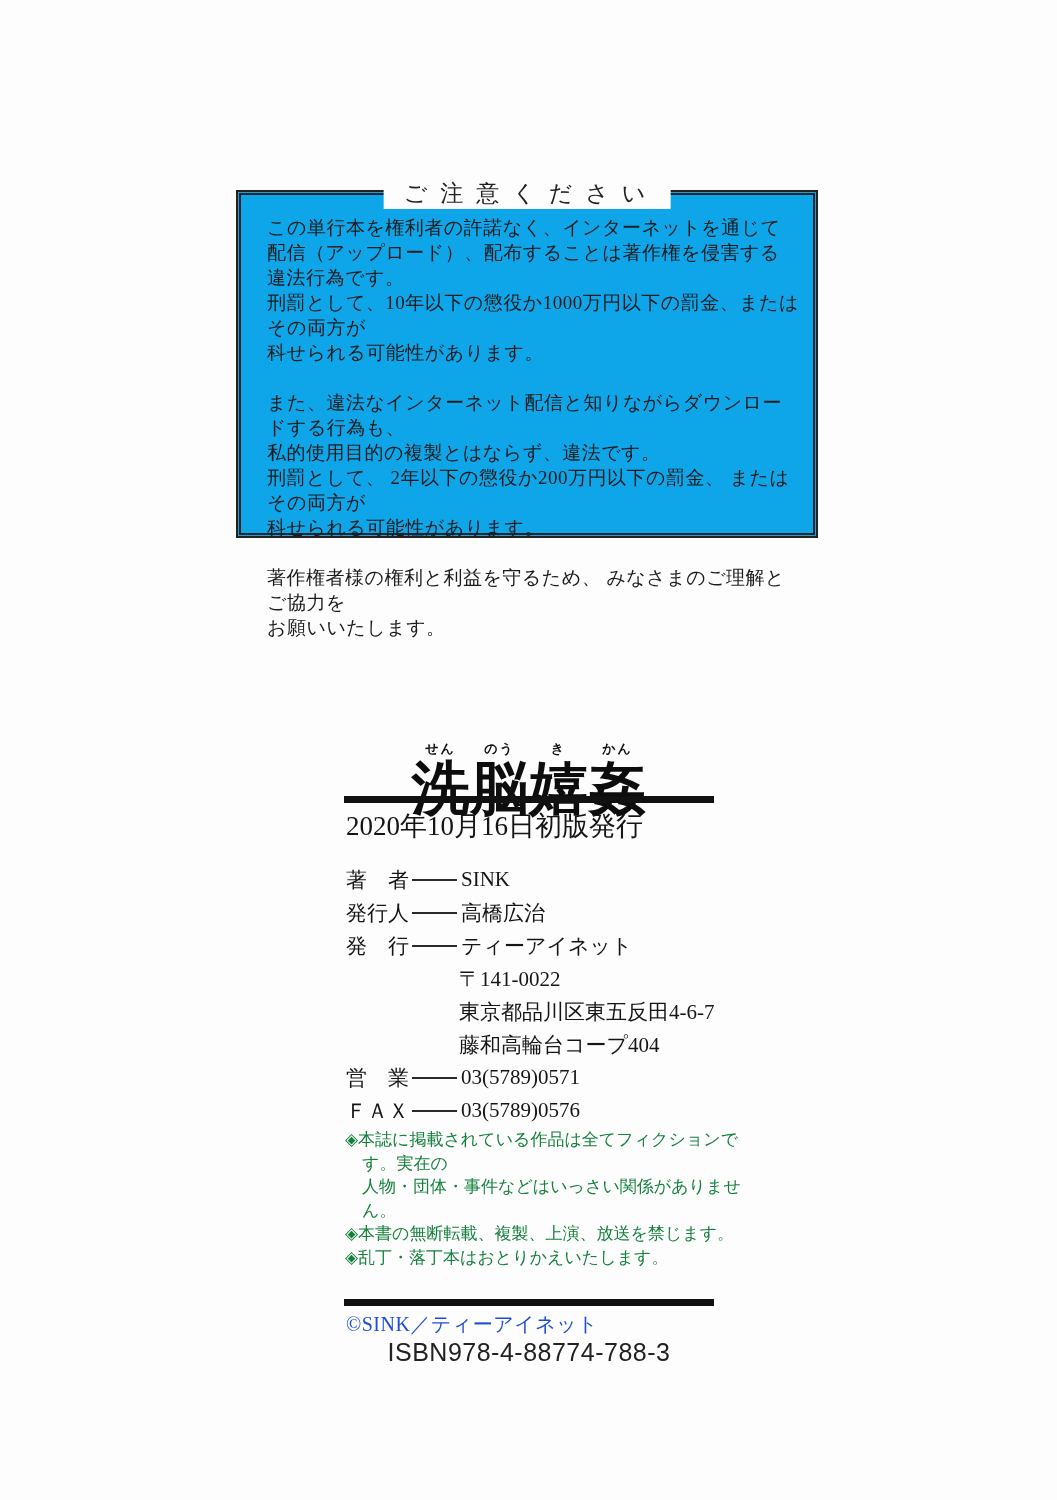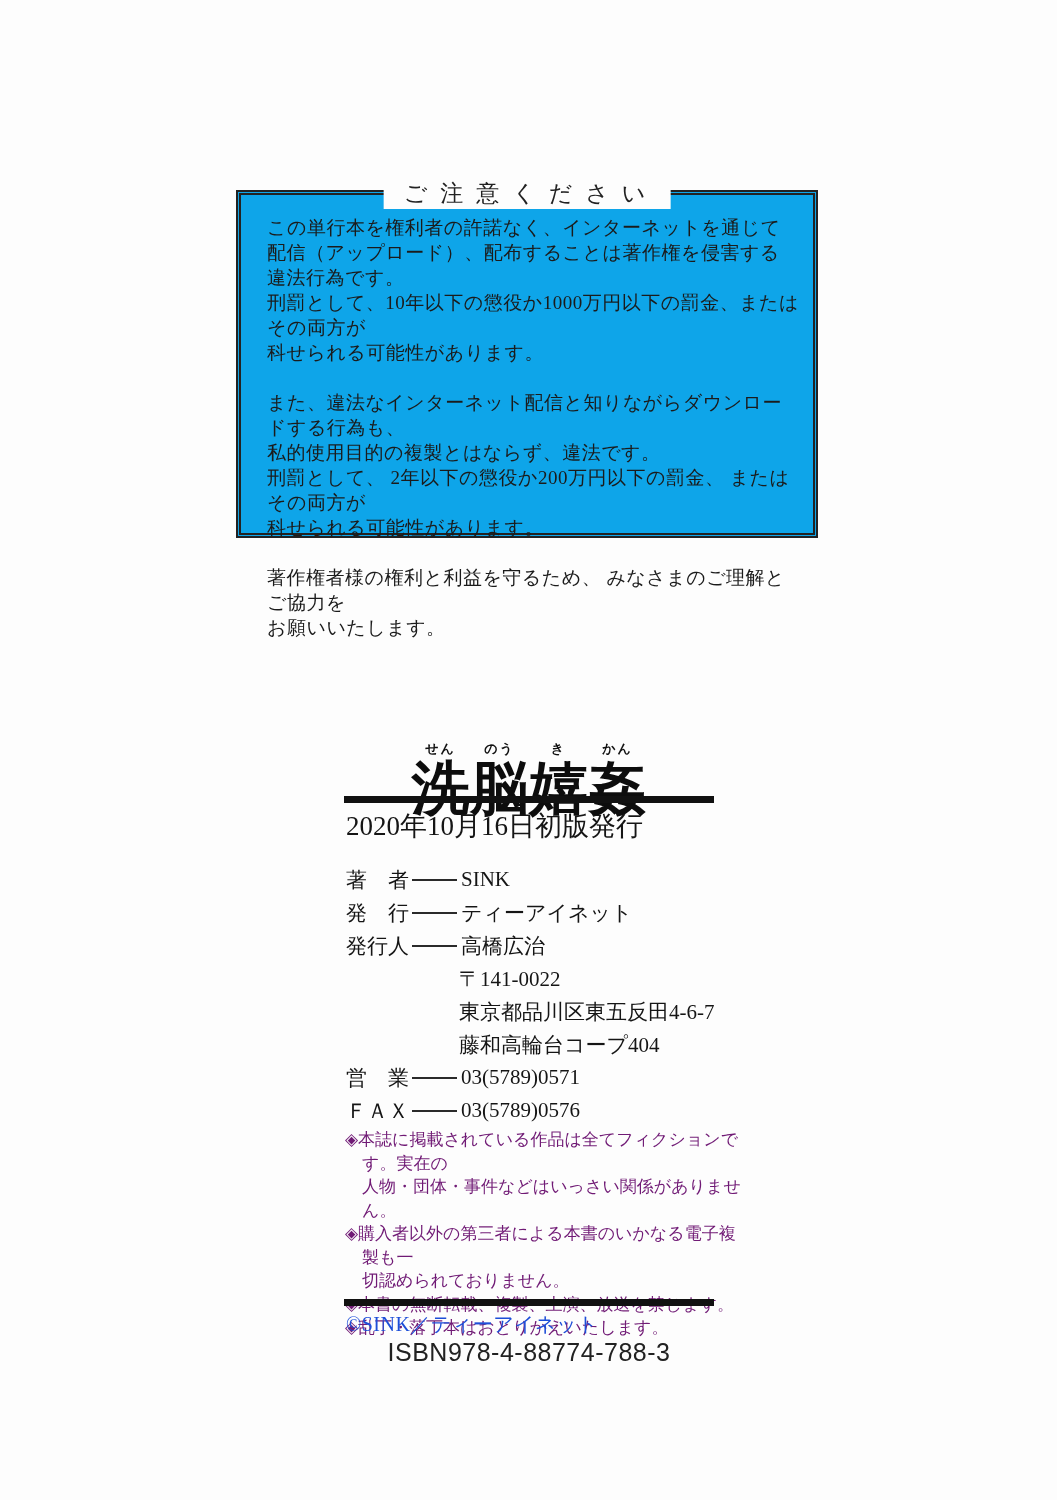--- a/index.html
+++ b/index.html
@@ -95,21 +95,21 @@
     margin-right: 4px;
   }
   .prow-indent { padding-left: 113px; }
 
   .notes {
     position: absolute;
     left: 345px; top: 1128px;
     width: 396px;
     font-size: 17px;
     line-height: 23.5px;
-    color: #701a75;
+    color: #15803d;
   }
   .note {
     white-space: pre-line;
     padding-left: 17px;
     text-indent: -17px;
   }
 
   .copyright {
     position: absolute;
     left: 346px; top: 1311px;
@@ -173,28 +173,28 @@
 
 <div class="edition-date">2020年10月16日初版発行</div>
 
 <div class="pub-rows">
   <div class="prow">
     <span class="plabel">著　者</span>
     <span class="dash"></span>
     <span class="pvalue">SINK</span>
   </div>
   <div class="prow">
+    <span class="plabel">発行人</span>
+    <span class="dash"></span>
+    <span class="pvalue">高橋広治</span>
+  </div>
+  <div class="prow">
     <span class="plabel">発　行</span>
     <span class="dash"></span>
     <span class="pvalue">ティーアイネット</span>
-  </div>
-  <div class="prow">
-    <span class="plabel">発行人</span>
-    <span class="dash"></span>
-    <span class="pvalue">高橋広治</span>
   </div>
   <div class="prow prow-indent">
     <span>〒141-0022</span>
   </div>
   <div class="prow prow-indent">
     <span>東京都品川区東五反田4-6-7</span>
   </div>
   <div class="prow prow-indent">
     <span>藤和高輪台コープ404</span>
   </div>
@@ -206,22 +206,20 @@
   <div class="prow">
     <span class="plabel">ＦＡＸ</span>
     <span class="dash"></span>
     <span class="pvalue">03(5789)0576</span>
   </div>
 </div>
 
 <div class="notes">
   <p class="note">◈本誌に掲載されている作品は全てフィクションです。実在の
 人物・団体・事件などはいっさい関係がありません。</p>
-  <p class="note">◈購入者以外の第三者による本書のいかなる電子複製も一
-切認められておりません。</p>
   <p class="note">◈本書の無断転載、複製、上演、放送を禁じます。</p>
   <p class="note">◈乱丁・落丁本はおとりかえいたします。</p>
 </div>
 
 <div class="rule rule-2"></div>
 
 <div class="copyright">©SINK／ティーアイネット</div>
 
 <div class="isbn">ISBN978-4-88774-788-3</div>
 

